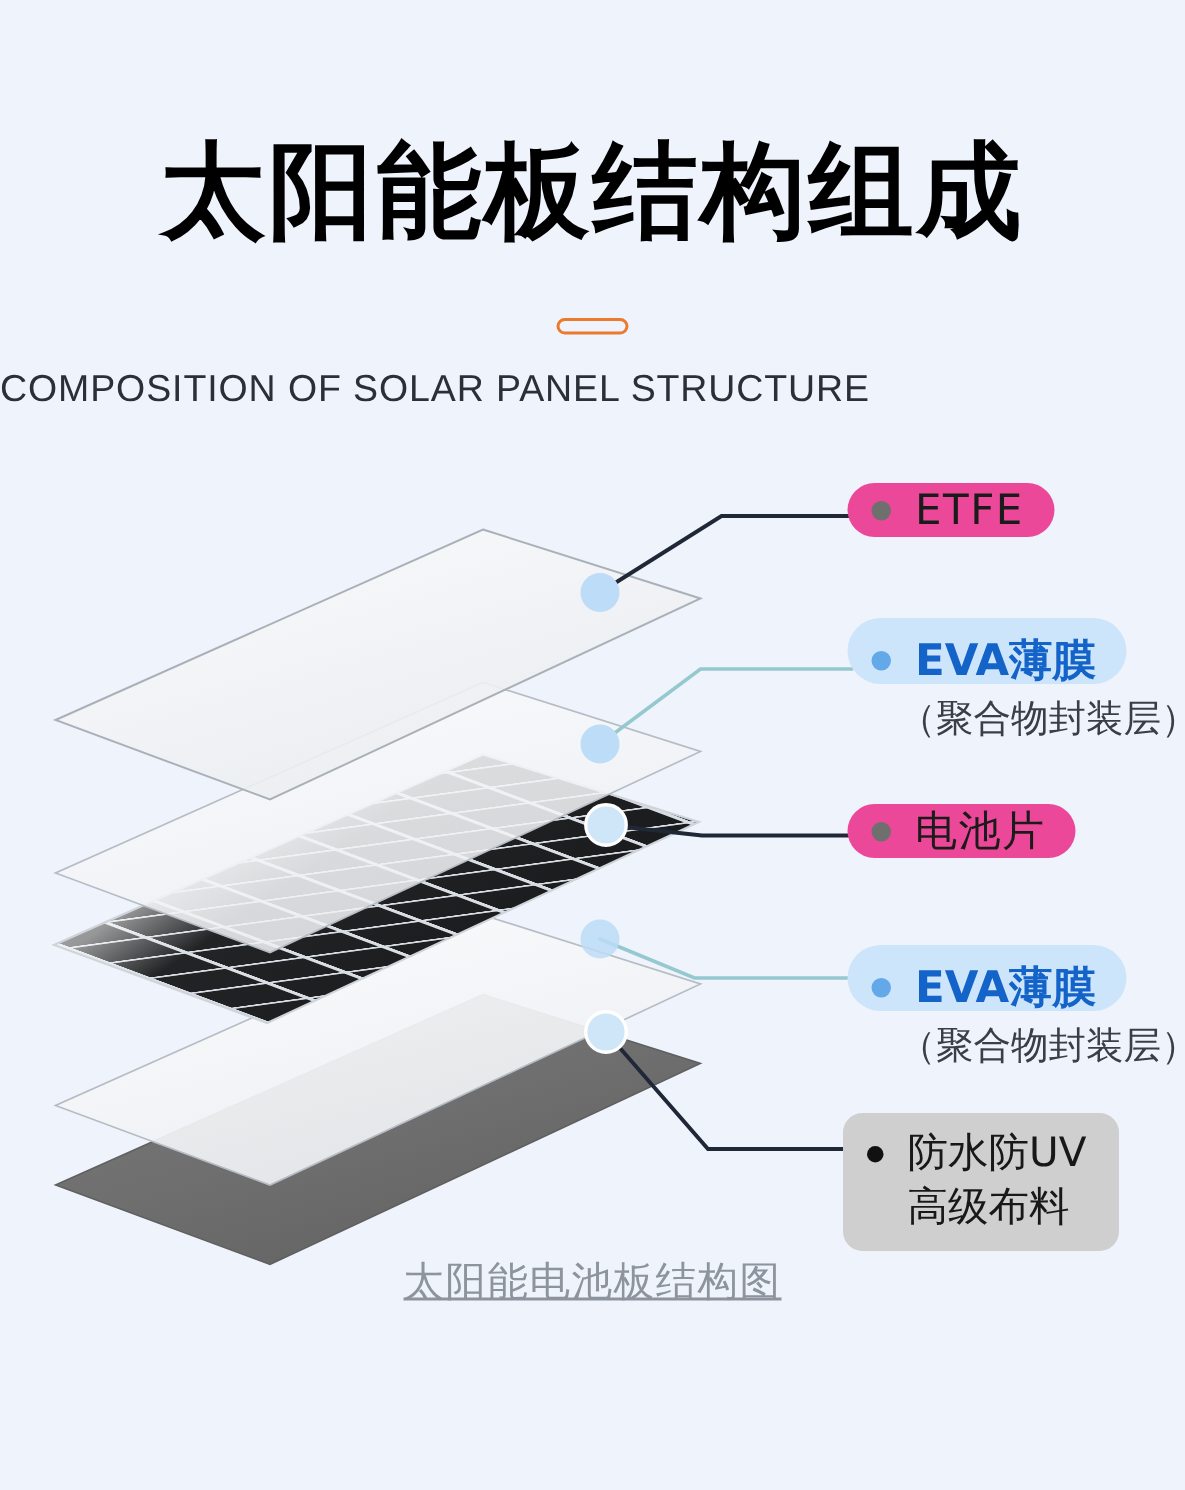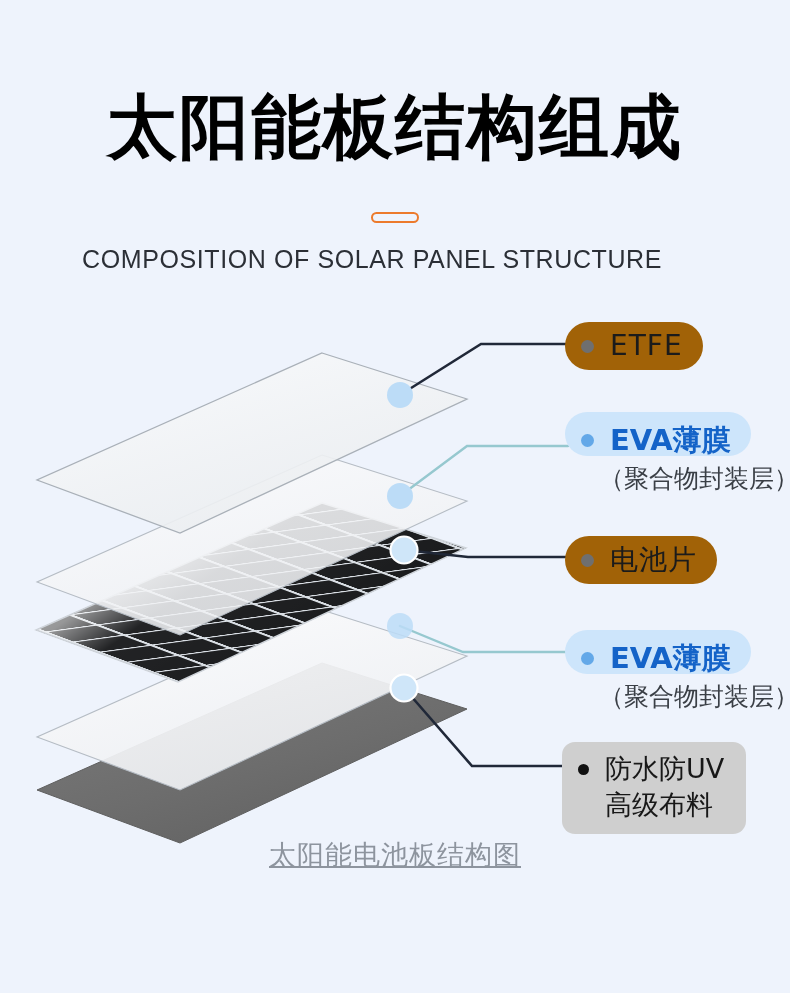--- a/index.html
+++ b/index.html
@@ -52,21 +52,21 @@
     border: 2px solid #ec7a2c;
     border-radius: 7px;
     box-sizing: border-box;
     background: transparent;
   }
   .subtitle-en {
     position: absolute;
     left: 0;
     top: 243px;
     width: 744px;
-    text-align: center;
+    text-align: left;
     font-size: 25px;
     line-height: 33px;
     font-weight: 500;
     letter-spacing: 0.6px;
     color: #2b2f36;
     white-space: nowrap;
     font-family: "Liberation Sans", sans-serif;
   }
 
   
@@ -83,23 +83,23 @@
 
   
   .label-pill {
     position: absolute;
     display: flex;
     align-items: center;
     box-sizing: border-box;
     white-space: nowrap;
   }
   .pill-gray {
-    background: #a16207;
+    background: #ec4899;
     border-radius: 24px;
-    height: 48px;
+    height: 36px;
     padding: 0 20px 0 16px;
   }
   .pill-blue {
     background: #cde5fb;
     border-radius: 24px;
     height: 44px;
     padding: 12px 20px 0 16px;
   }
   .dot {
     width: 13px;

